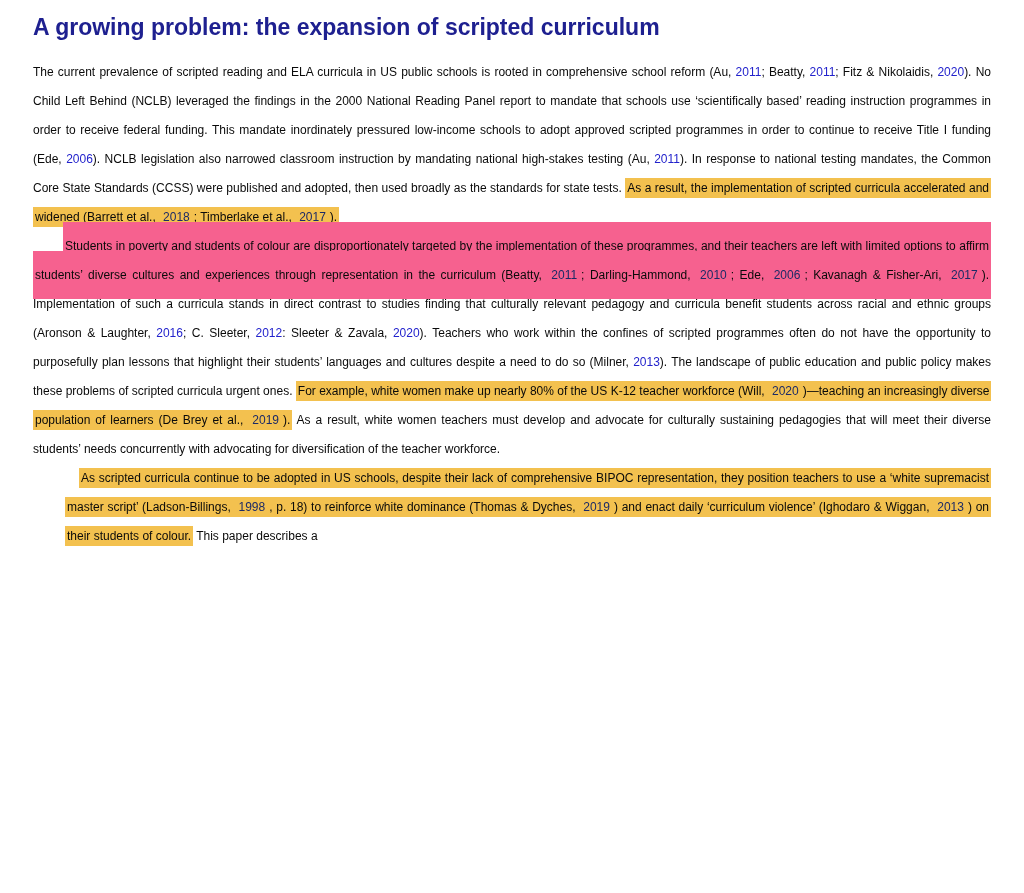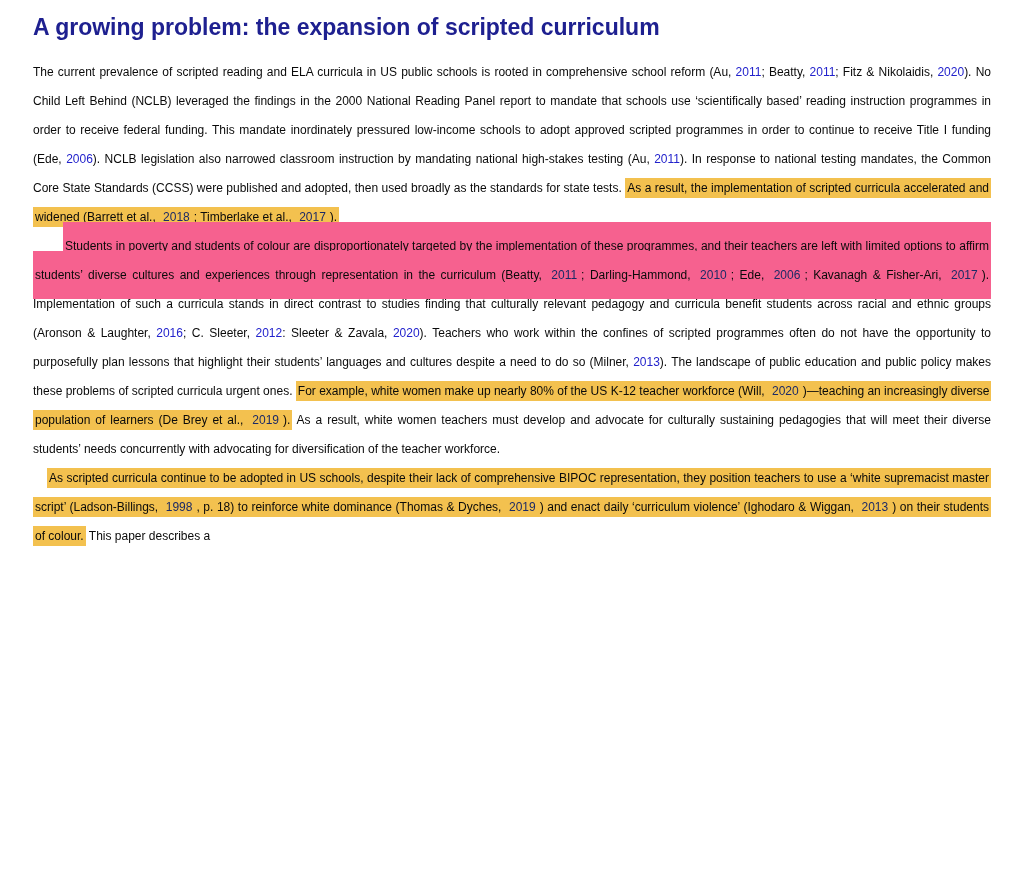--- a/index.html
+++ b/index.html
@@ -29,21 +29,21 @@
     margin:0 0 16px 0;
   }
   .para{
     font-size:12px;
     line-height:29px;
     text-align:justify;
     color:var(--c-text);
     margin:0;
   }
   .para.indent-lg{text-indent:30px;}
-  .para.indent-sm{text-indent:14px;}
+  .para.indent-sm{text-indent:14px;margin-left:32px;}
   .run{}
   .hl-yellow{
     background-color:var(--c-yellow);
     padding:3px 2px;
     -webkit-box-decoration-break:clone;
     box-decoration-break:clone;
   }
   .hl-pink{
     background-color:var(--c-pink);
     padding:17px 2px;

